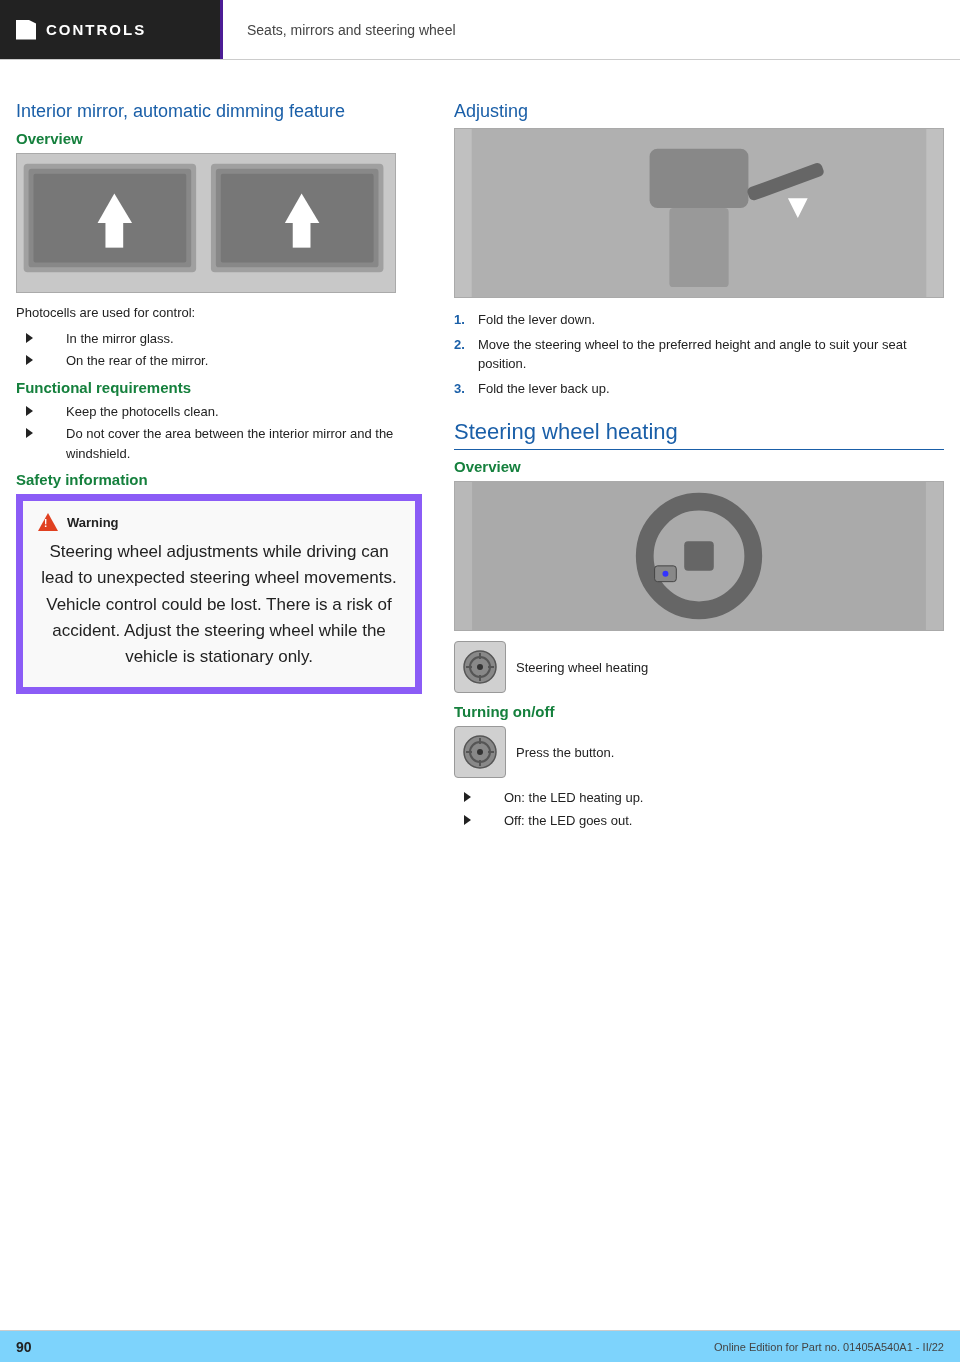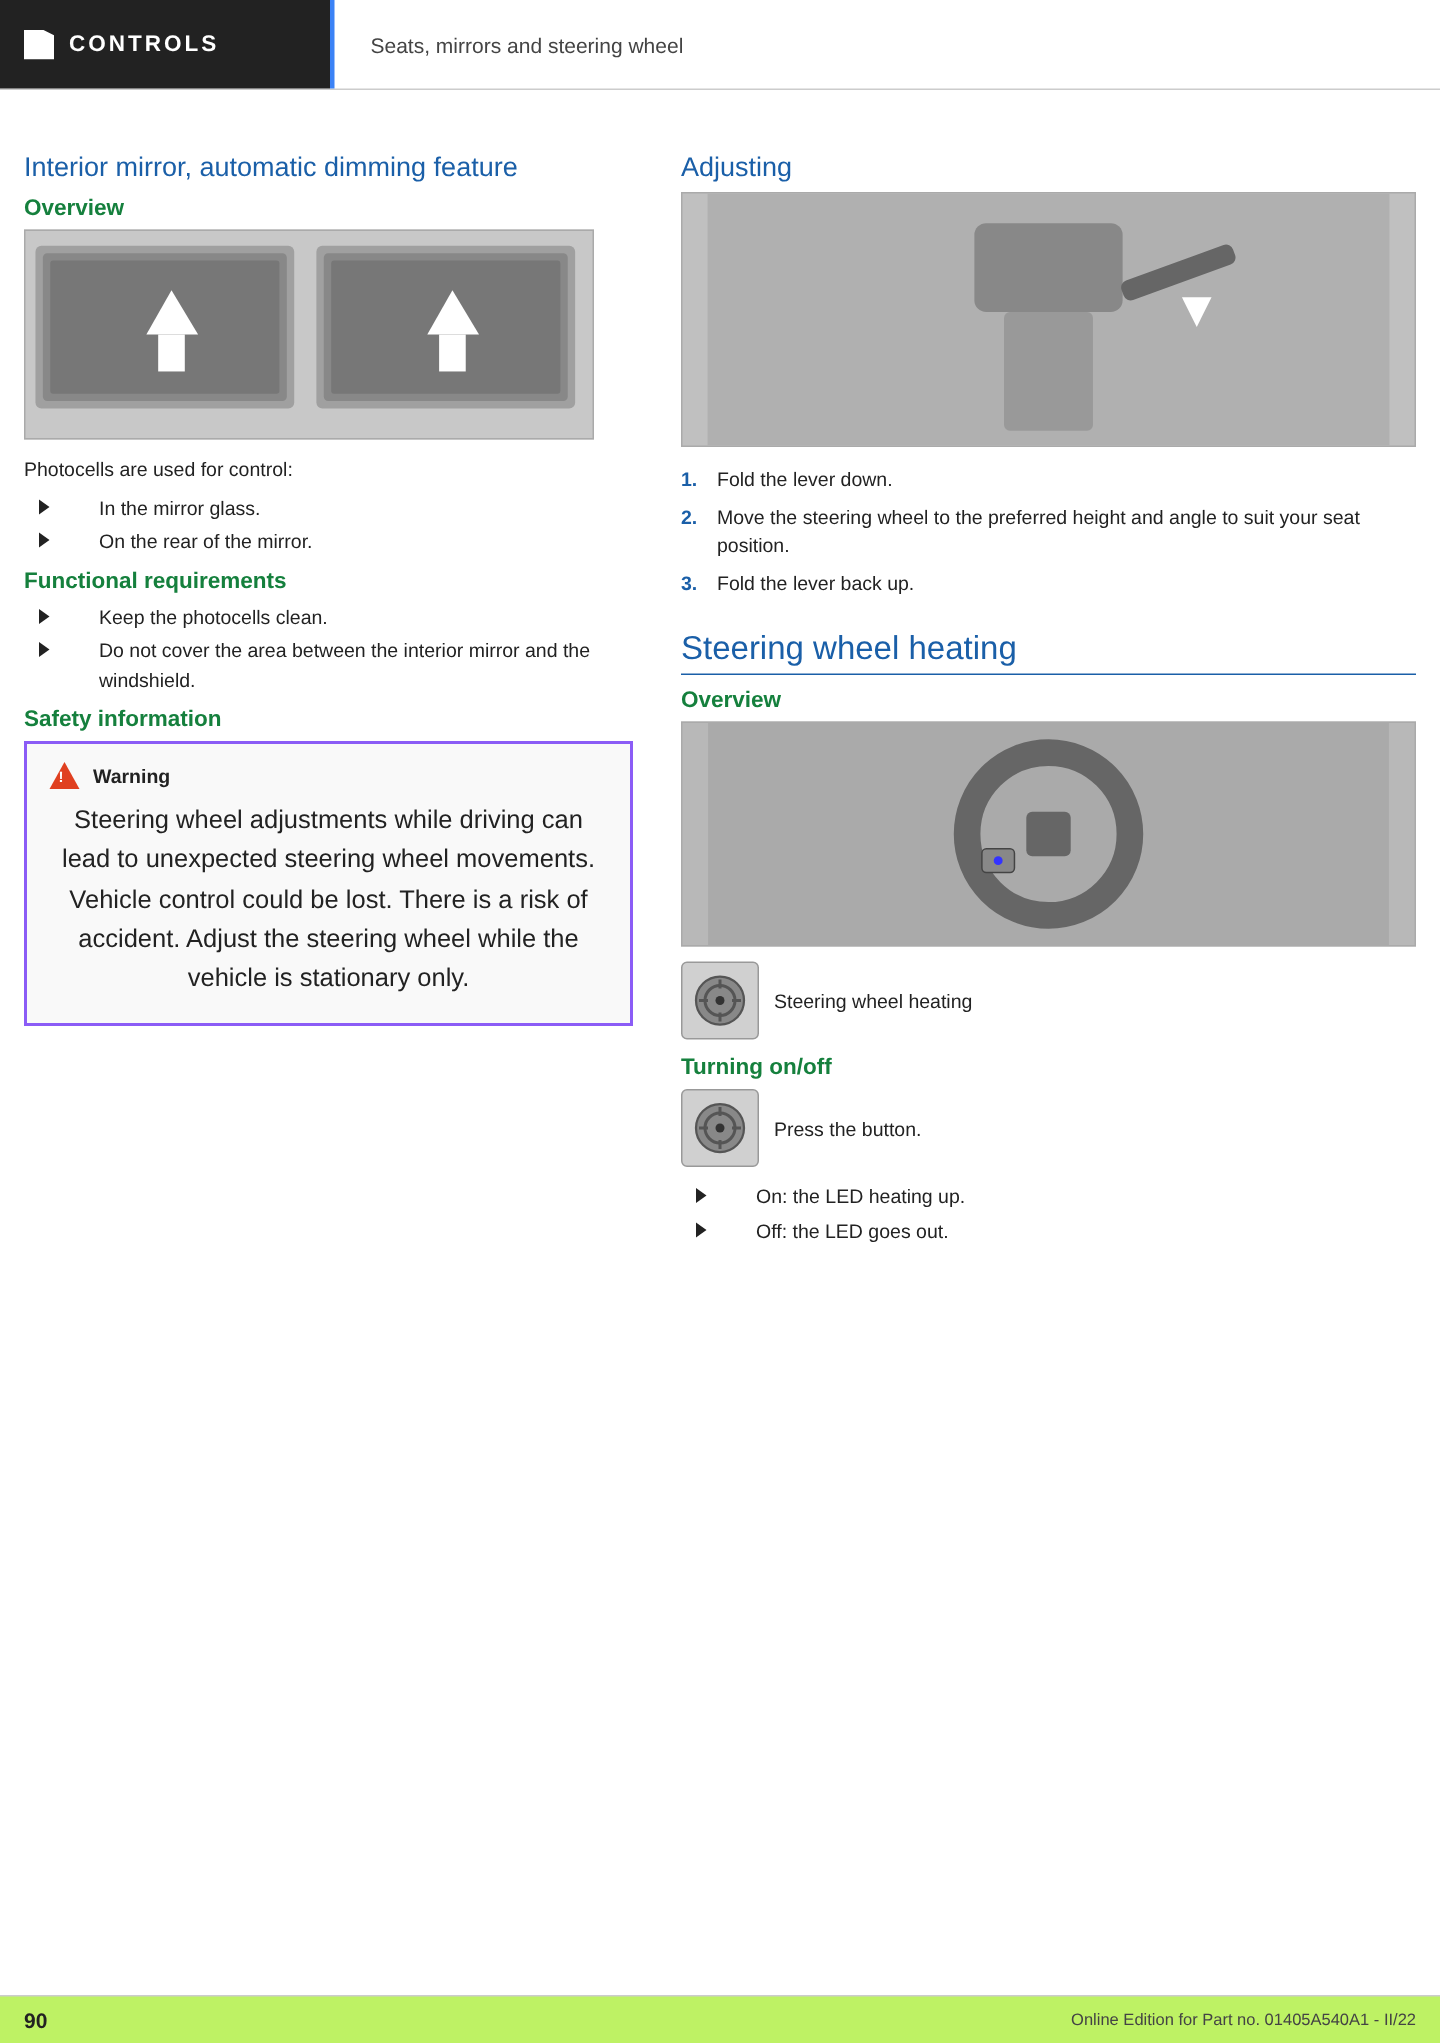--- a/index.html
+++ b/index.html
@@ -42,21 +42,21 @@
       letter-spacing: 2px;
       color: #fff;
     }
     .header-right {
       flex: 1;
       display: flex;
       align-items: center;
       padding: 0 24px;
       font-size: 14px;
       color: #444;
-      border-left: 3px solid #3b82f6;
+      border-left: 3px solid #4c1d95;
     }
 
     
     .content {
       display: flex;
       padding: 20px 16px 0 16px;
       gap: 0;
     }
 
     .left-col {
@@ -171,21 +171,21 @@
     }
     ol.steps li .step-num {
       color: #1a5fa8;
       font-weight: bold;
       min-width: 20px;
       margin-right: 4px;
     }
 
     
     .warning-box {
-      border: 2px solid #8b5cf6;
+      border: 7px solid #8b5cf6;
       background: #f9f9f9;
       padding: 10px 14px;
       margin-bottom: 12px;
       margin-top: 6px;
     }
     .warning-header {
       display: flex;
       align-items: center;
       margin-bottom: 6px;
     }
@@ -247,21 +247,21 @@
       height: 36px;
     }
 
     
     .footer {
       position: absolute;
       bottom: 0;
       left: 0;
       right: 0;
       height: 32px;
-      background: #bef264;
+      background: #7dd3fc;
       border-top: 1px solid #ccc;
       display: flex;
       align-items: center;
       justify-content: space-between;
       padding: 0 16px;
       font-size: 11px;
       color: #444;
     }
     .page-num {
       font-size: 14px;

